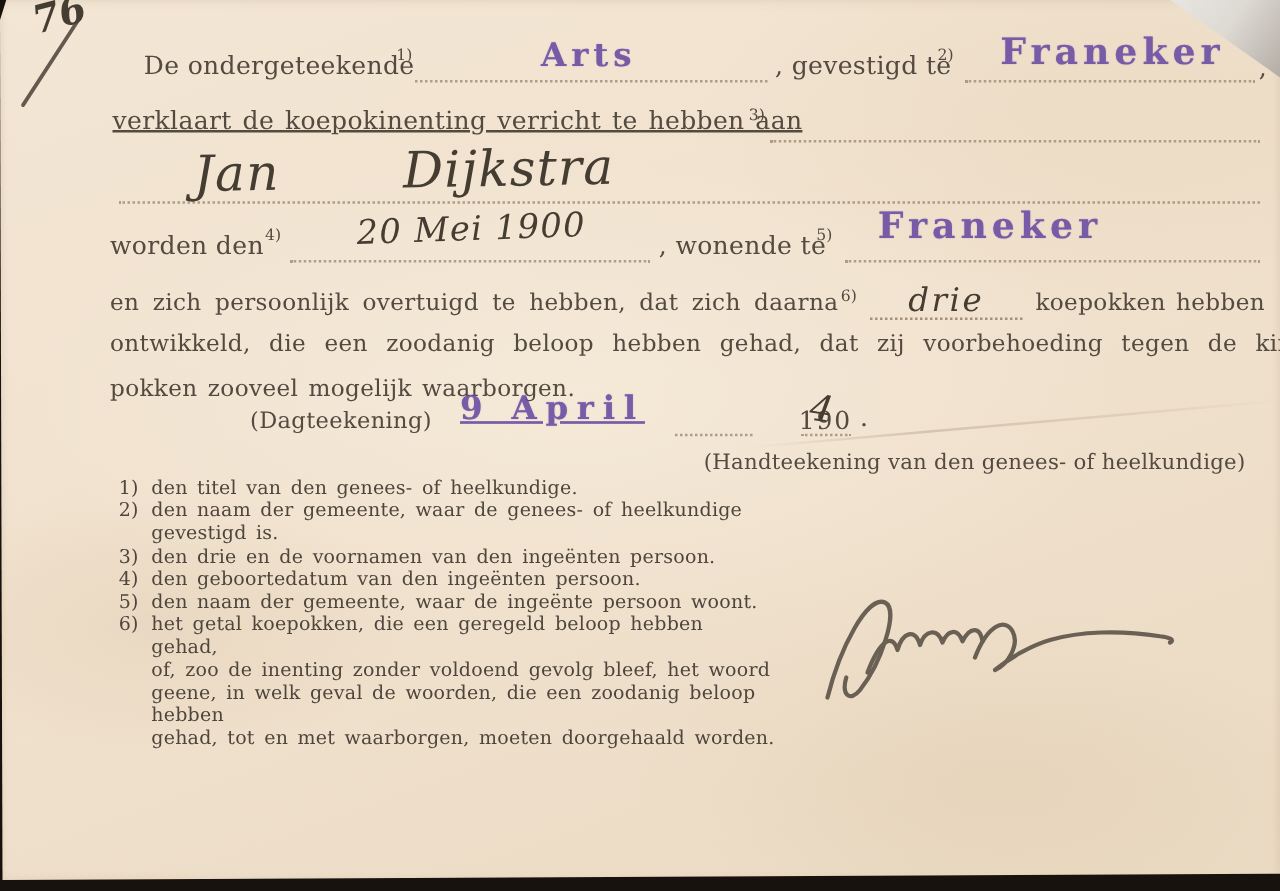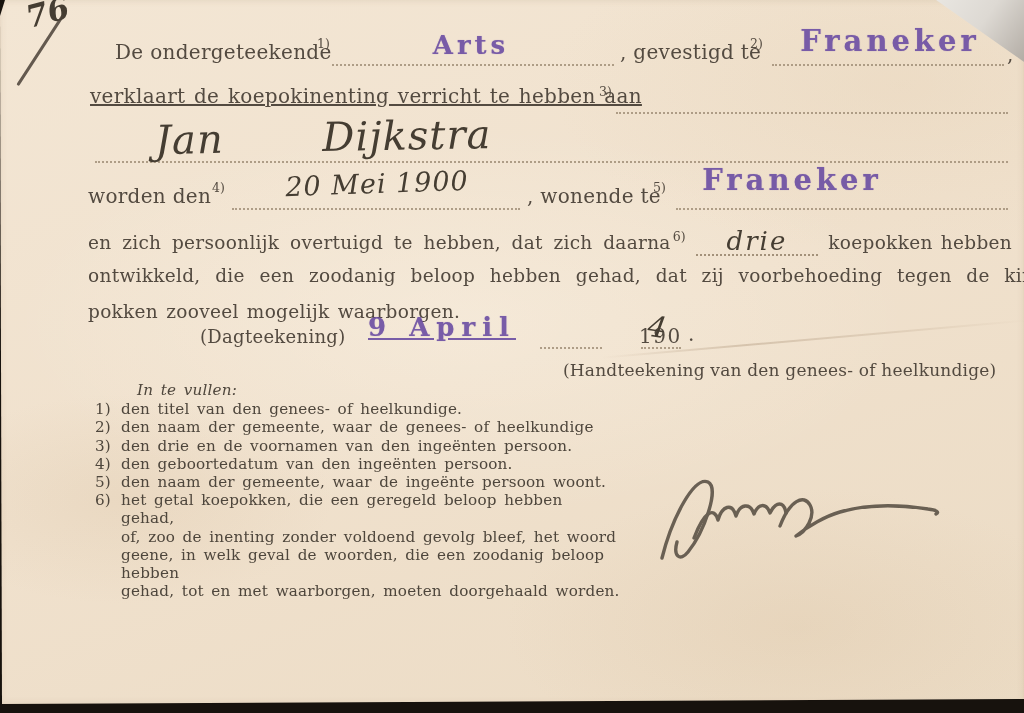--- a/index.html
+++ b/index.html
@@ -105,29 +105,29 @@
   <div class="abs stamp" style="left:368px;top:312px;font-size:26px;letter-spacing:7px;text-decoration:underline;">9 April</div>
   <div class="dotted" style="left:540px;top:347px;width:62px;"></div>
   <span class="abs print" style="left:606px;top:324px;letter-spacing:1.5px;margin-left:33px;">190</span>
   <div class="dotted" style="left:641px;top:347px;width:40px;"></div>
   <span class="abs hand" style="left:648px;top:310px;font-size:29px;transform:rotate(9deg);">4</span>
   <span class="abs print" style="left:688px;top:322px;">.</span>
 
   <div class="abs print ital" style="left:563px;top:360px;width:430px;text-align:center;font-size:17px;white-space:nowrap;letter-spacing:.2px;">(Handteekening van den genees- of heelkundige)</div>
 
   <div id="footnotes">
-    <div class="fn-heading">In te vullen:</div>
     <div class="fn-item">
       <span class="fn-num">1)</span>
       <span class="fn-text">den titel van den genees- of heelkundige.</span>
     </div>
     <div class="fn-item">
       <span class="fn-num">2)</span>
       <span class="fn-text">
         <span class="block">den naam der gemeente, waar de genees- of heelkundige</span>
+        <span class="block">gevestigd is.</span>
       </span>
     </div>
     <div class="fn-item">
       <span class="fn-num">3)</span>
       <span class="fn-text">den drie en de voornamen van den ingeënten persoon.</span>
     </div>
     <div class="fn-item">
       <span class="fn-num">4)</span>
       <span class="fn-text">den geboortedatum van den ingeënten persoon.</span>
     </div>

